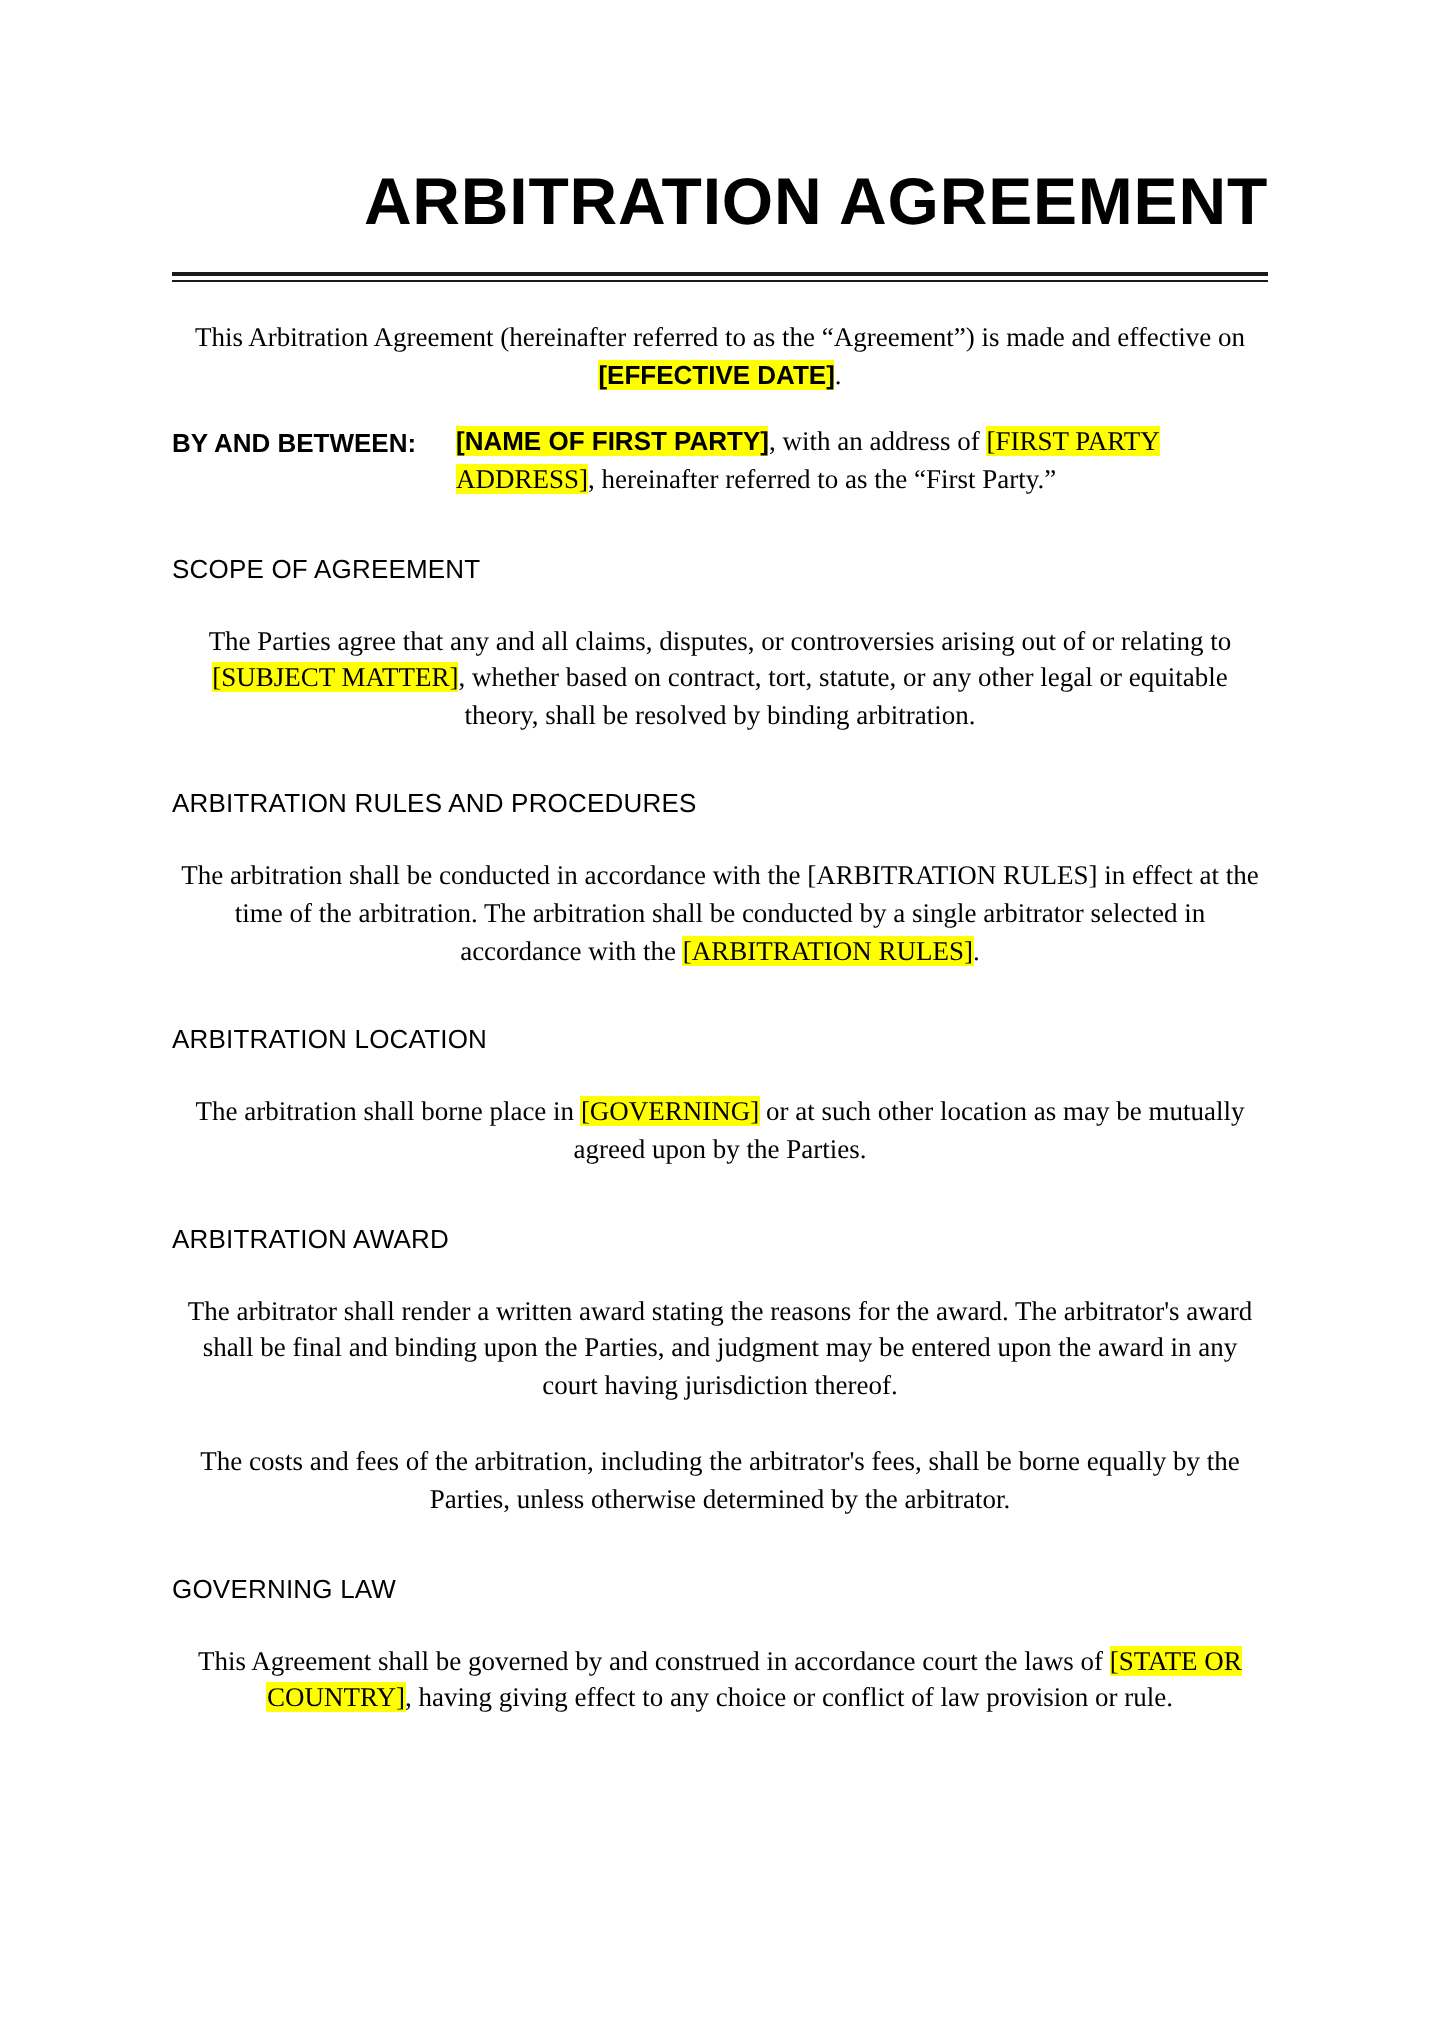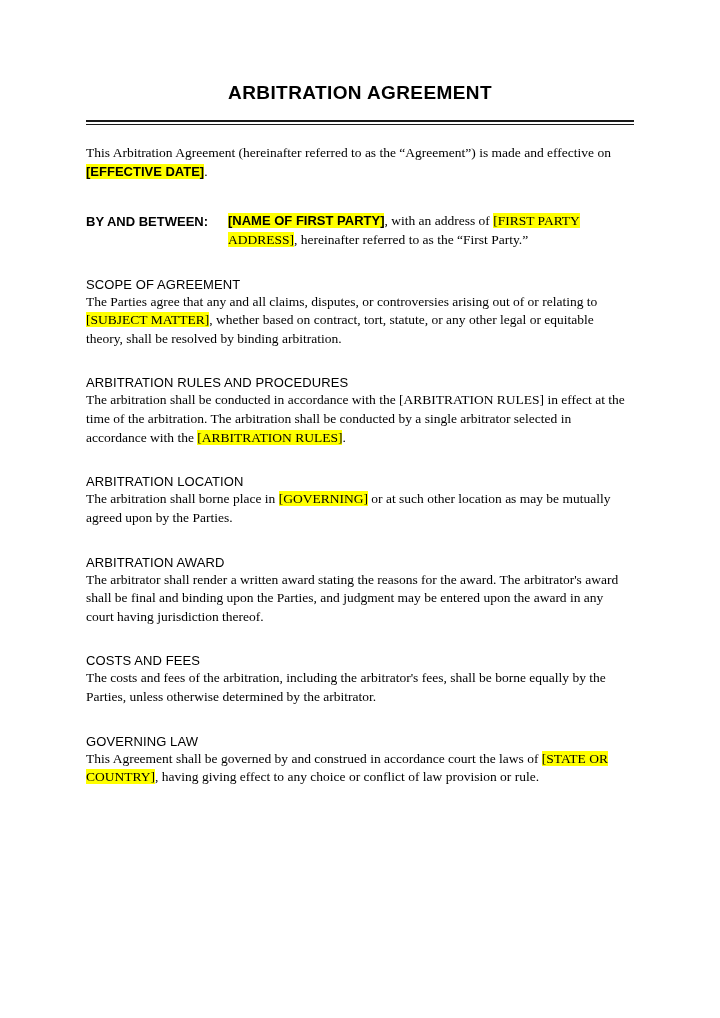--- a/index.html
+++ b/index.html
@@ -16,49 +16,49 @@
   }
   .page {
     position: relative;
     width: 720px;
     height: 1018px;
     background: #ffffff;
     box-sizing: border-box;
     padding: 0 86px;
   }
   .doc-title {
-    text-align: center;
+    text-align: right;
     font-family: "Liberation Sans", sans-serif;
     font-weight: bold;
-    font-size: 19px;
+    font-size: 33px;
     letter-spacing: 0.4px;
     margin: 0;
     padding-top: 82px;
   }
   .title-rule {
     margin-top: 16px;
     border-top: 2.5px solid #1a1a1a;
     border-bottom: 1px solid #1a1a1a;
     height: 2px;
   }
   p {
     margin: 0;
     font-size: 13.5px;
     line-height: 1.38;
-    text-align: left;
+    text-align: center;
   }
   .intro {
     margin-top: 19px;
   }
   .hl {
     background: #ffff00;
   }
   .party-block {
     display: flex;
-    margin-top: 31px;
+    margin-top: 15px;
   }
   .party-label {
     font-family: "Liberation Sans", sans-serif;
     font-weight: bold;
     font-size: 13px;
     width: 142px;
     flex: 0 0 142px;
     line-height: 1.32;
     padding-top: 1px;
   }
@@ -68,21 +68,21 @@
     line-height: 1.38;
   }
   h2.section {
     font-family: "Liberation Sans", sans-serif;
     font-weight: normal;
     font-size: 13px;
     margin: 27px 0 0 0;
     letter-spacing: 0.1px;
   }
   .section-body {
-    margin-top: 1px;
+    margin-top: 20px;
   }
   .hl-bold {
     background: #ffff00;
     font-family: "Liberation Sans", sans-serif;
     font-weight: bold;
     font-size: 13px;
   }
 </style>
 </head>
 <body>
@@ -117,21 +117,20 @@
   <h2 class="section">ARBITRATION LOCATION</h2>
   <p class="section-body">
     <span>The arbitration shall borne place in </span><span class="hl">[GOVERNING]</span><span> or at such other location as may be mutually agreed upon by the Parties.</span>
   </p>
 
   <h2 class="section">ARBITRATION AWARD</h2>
   <p class="section-body">
     <span>The arbitrator shall render a written award stating the reasons for the award. The arbitrator's award shall be final and binding upon the Parties, and judgment may be entered upon the award in any court having jurisdiction thereof.</span>
   </p>
 
-  <h2 class="section">COSTS AND FEES</h2>
   <p class="section-body">
     <span>The costs and fees of the arbitration, including the arbitrator's fees, shall be borne equally by the Parties, unless otherwise determined by the arbitrator.</span>
   </p>
 
   <h2 class="section">GOVERNING LAW</h2>
   <p class="section-body">
     <span>This Agreement shall be governed by and construed in accordance court the laws of </span><span class="hl">[STATE OR COUNTRY]</span><span>, having giving effect to any choice or conflict of law provision or rule.</span>
   </p>
 
 </div>

